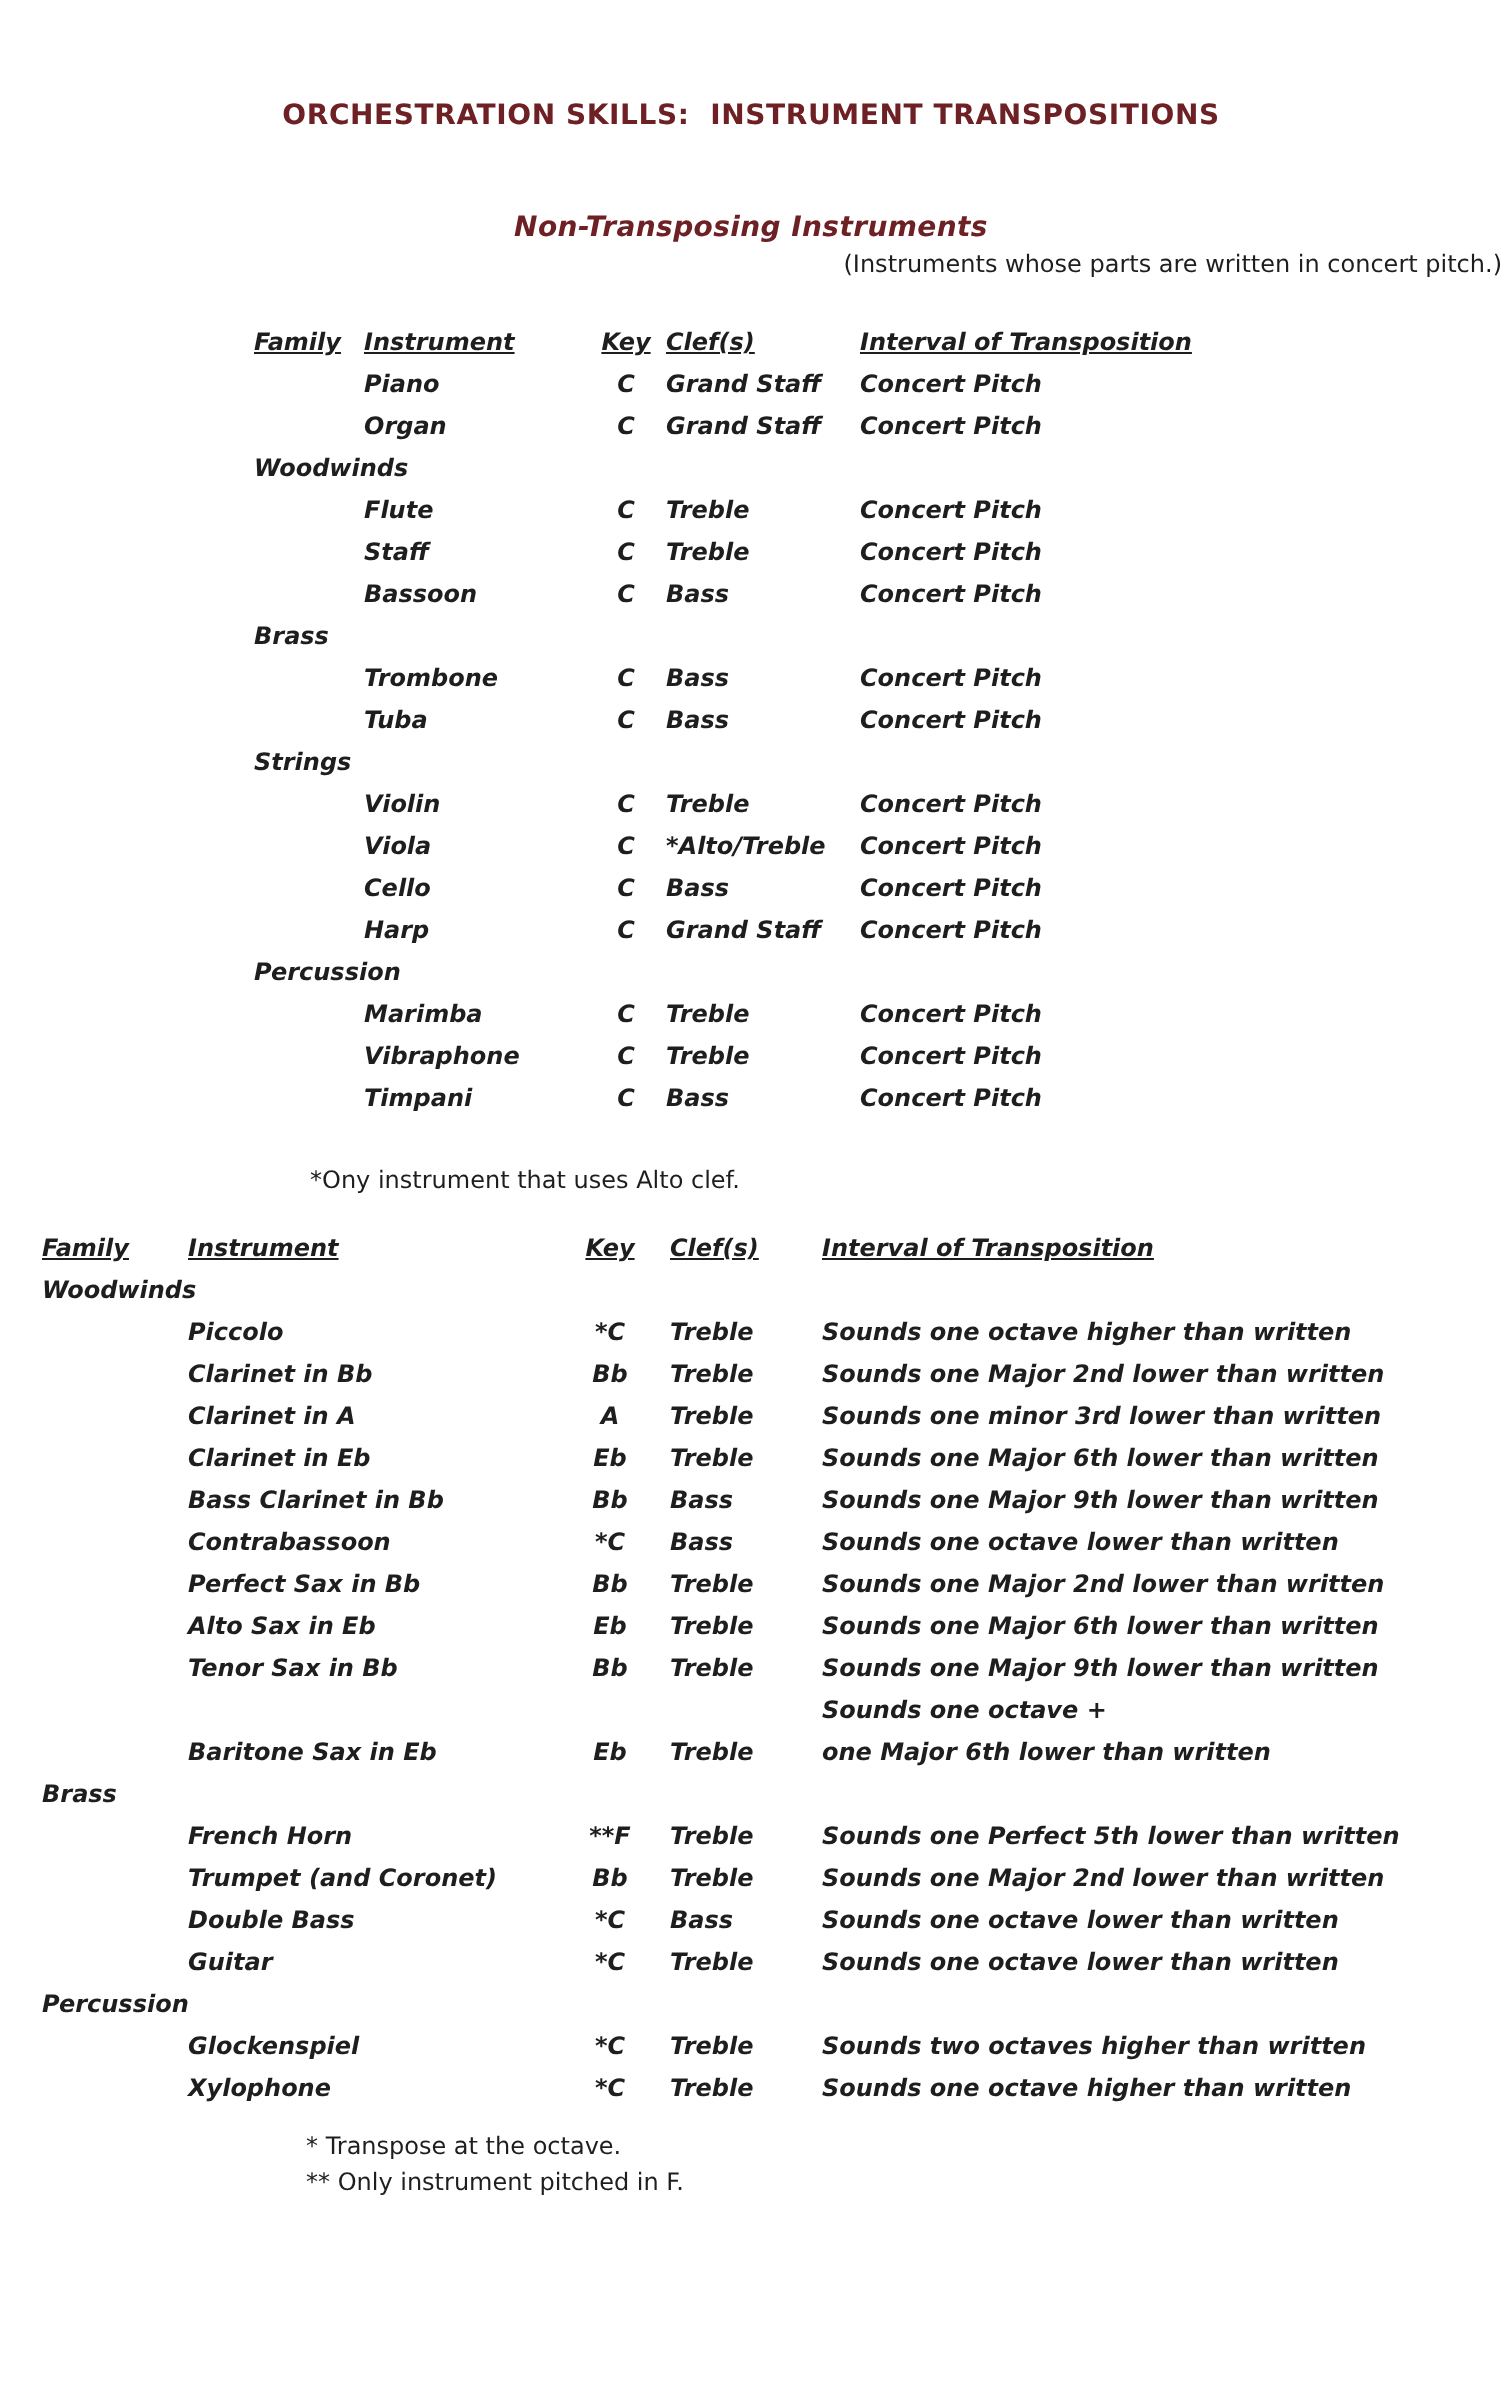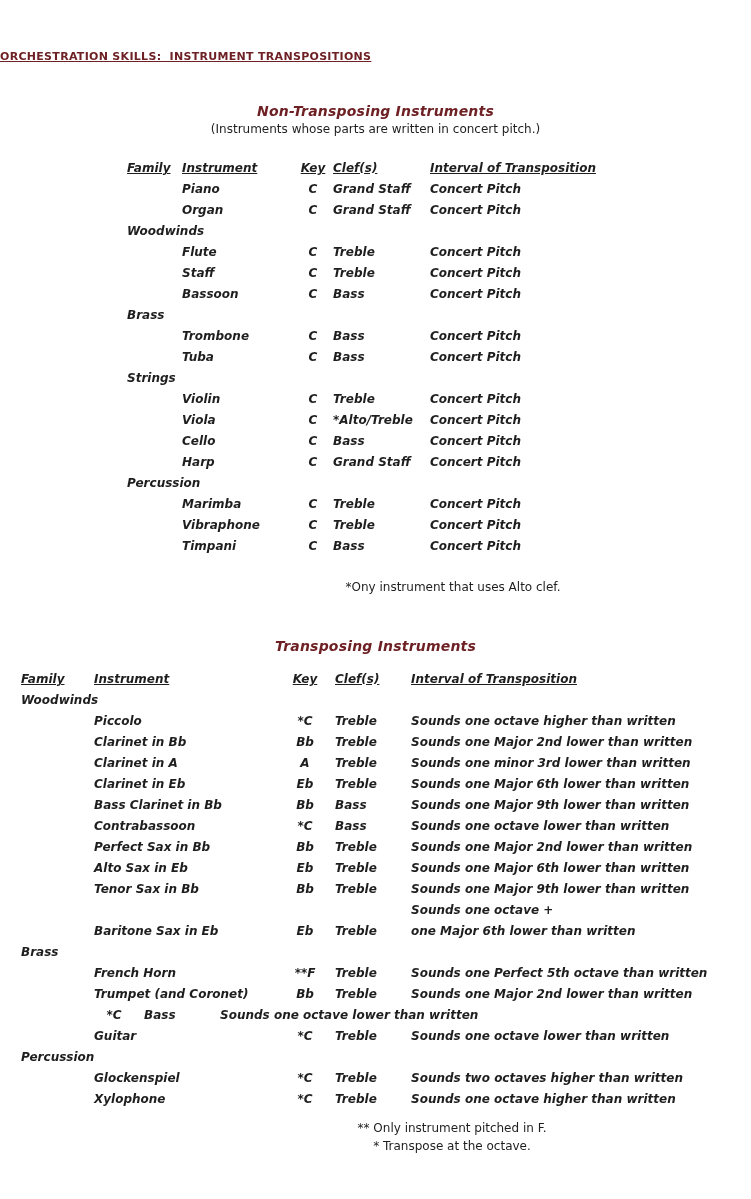--- a/index.html
+++ b/index.html
@@ -12,40 +12,40 @@
     background: #ffffff;
   }
   body {
     width: 751px; height: 1199px;
     overflow: hidden;
     font-family: "DejaVu Sans", "Liberation Sans", sans-serif;
     color: var(--text-color);
   }
   .doc-title {
     margin-top: 50px;
-    font-size: 11px;
+    text-align: center;
+    font-size: 14px;
     font-weight: bold;
     letter-spacing: 0.3px;
     color: var(--heading-color);
     white-space: pre-wrap;
-    text-decoration: underline;
   }
   .sec-heading {
     text-align: center;
     font-size: 14px;
     font-weight: bold;
     font-style: italic;
     color: var(--heading-color);
     letter-spacing: 0.2px;
   }
   .sec1 .sec-heading { margin-top: 40px; }
   .sec2 .sec-heading { margin-top: 42px; }
   .sec-subtitle {
     margin-top: 3px;
-    text-align: center;
+    text-align: right;
     font-size: 12px;
     color: var(--text-color);
   }
   .itable { font-size: 12px; font-weight: bold; }
   .t1 { margin-top: 22px; margin-left: 127px; }
   .t2 { margin-top: 15px; margin-left: 21px; }
   .row { display: flex; align-items: flex-end; min-height: 21px; font-style: italic; }
   .cell { display: block; line-height: 21px; white-space: pre-line; }
   .u { text-decoration: underline; }
   
@@ -59,21 +59,20 @@
   .t2 .c-instrument { width: 191px; flex: none; }
   .t2 .c-key        { width: 40px;  flex: none; text-align: center; }
   .t2 .c-clefs      { width: 78px;  flex: none; padding-left: 10px; }
   .t2 .c-interval   { flex: 1; padding-left: 8px; }
   .c-family-span    { flex: 1; }
   .footnote {
     font-size: 12px;
     font-weight: normal;
     line-height: 18px;
     color: var(--text-color);
-    text-align: center;
   }
   .fn1 { margin-left: 155px; margin-top: 21px; }
   .fn2 { margin-left: 153px; margin-top: 9px; }
 </style>
 </head>
 <body>
 
 <div class="page">
 
   <div class="doc-title">ORCHESTRATION SKILLS:  INSTRUMENT TRANSPOSITIONS</div>
@@ -197,21 +196,20 @@
           <span class="cell c-instrument">Timpani</span>
           <span class="cell c-key">C</span>
           <span class="cell c-clefs">Bass</span>
           <span class="cell c-interval">Concert Pitch</span>
         </div>
       </div>
     <div class="footnote fn1">*Ony instrument that uses Alto clef.</div>
   </section>
 
   <section class="sec sec2">
-    <div class="sec-heading">Transposing Instruments</div>
     <div class="itable t2">
         <div class="row hdr">
           <span class="cell c-family u">Family</span>
           <span class="cell c-instrument u">Instrument</span>
           <span class="cell c-key u">Key</span>
           <span class="cell c-clefs u">Clef(s)</span>
           <span class="cell c-interval u">Interval of Transposition</span>
         </div>
         <div class="row">
           <span class="cell c-family-span">Woodwinds</span>
@@ -288,31 +286,32 @@
 one Major 6th lower than written</span>
         </div>
         <div class="row">
           <span class="cell c-family-span">Brass</span>
         </div>
         <div class="row">
           <span class="cell c-family"></span>
           <span class="cell c-instrument">French Horn</span>
           <span class="cell c-key">**F</span>
           <span class="cell c-clefs">Treble</span>
-          <span class="cell c-interval">Sounds one Perfect 5th octave than written</span>
+          <span class="cell c-interval">Sounds one Perfect 5th lower than written</span>
         </div>
         <div class="row">
           <span class="cell c-family"></span>
           <span class="cell c-instrument">Trumpet (and Coronet)</span>
           <span class="cell c-key">Bb</span>
           <span class="cell c-clefs">Treble</span>
           <span class="cell c-interval">Sounds one Major 2nd lower than written</span>
         </div>
         <div class="row">
           <span class="cell c-family"></span>
+          <span class="cell c-instrument">Double Bass</span>
           <span class="cell c-key">*C</span>
           <span class="cell c-clefs">Bass</span>
           <span class="cell c-interval">Sounds one octave lower than written</span>
         </div>
         <div class="row">
           <span class="cell c-family"></span>
           <span class="cell c-instrument">Guitar</span>
           <span class="cell c-key">*C</span>
           <span class="cell c-clefs">Treble</span>
           <span class="cell c-interval">Sounds one octave lower than written</span>
@@ -329,18 +328,18 @@
         </div>
         <div class="row">
           <span class="cell c-family"></span>
           <span class="cell c-instrument">Xylophone</span>
           <span class="cell c-key">*C</span>
           <span class="cell c-clefs">Treble</span>
           <span class="cell c-interval">Sounds one octave higher than written</span>
         </div>
       </div>
     <div class="footnote fn2">
+      <div>* Transpose at the octave.</div>
       <div>** Only instrument pitched in F.</div>
-      <div>* Transpose at the octave.</div>
     </div>
   </section>
 
 </div>
 
 </body></html>

